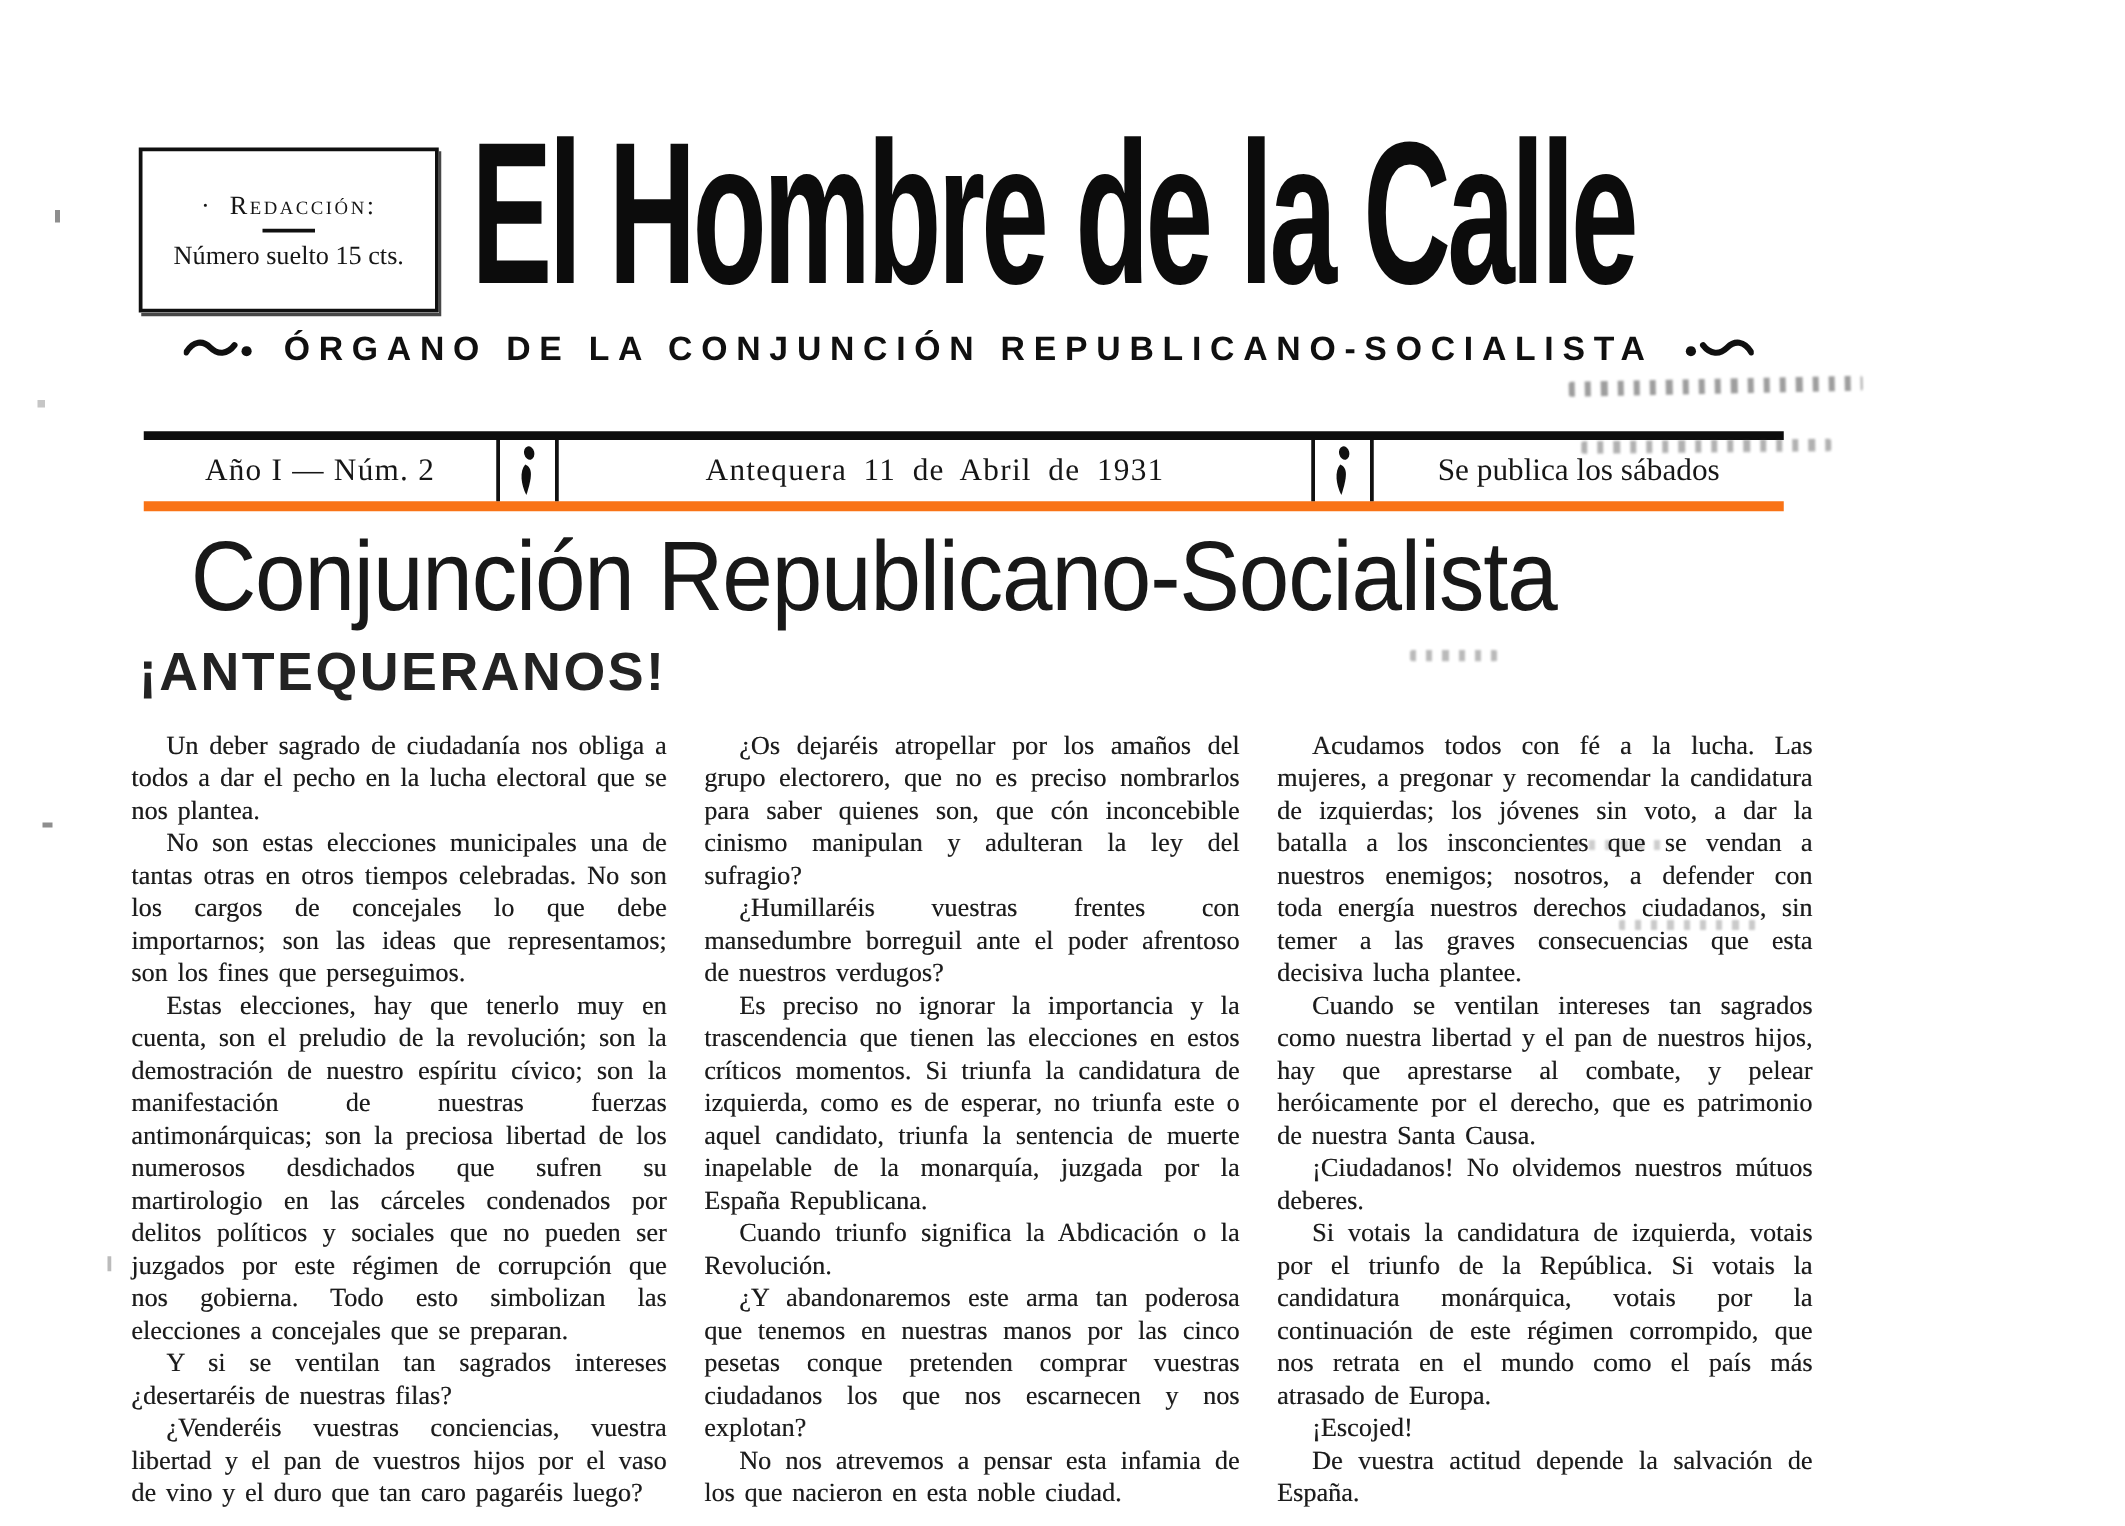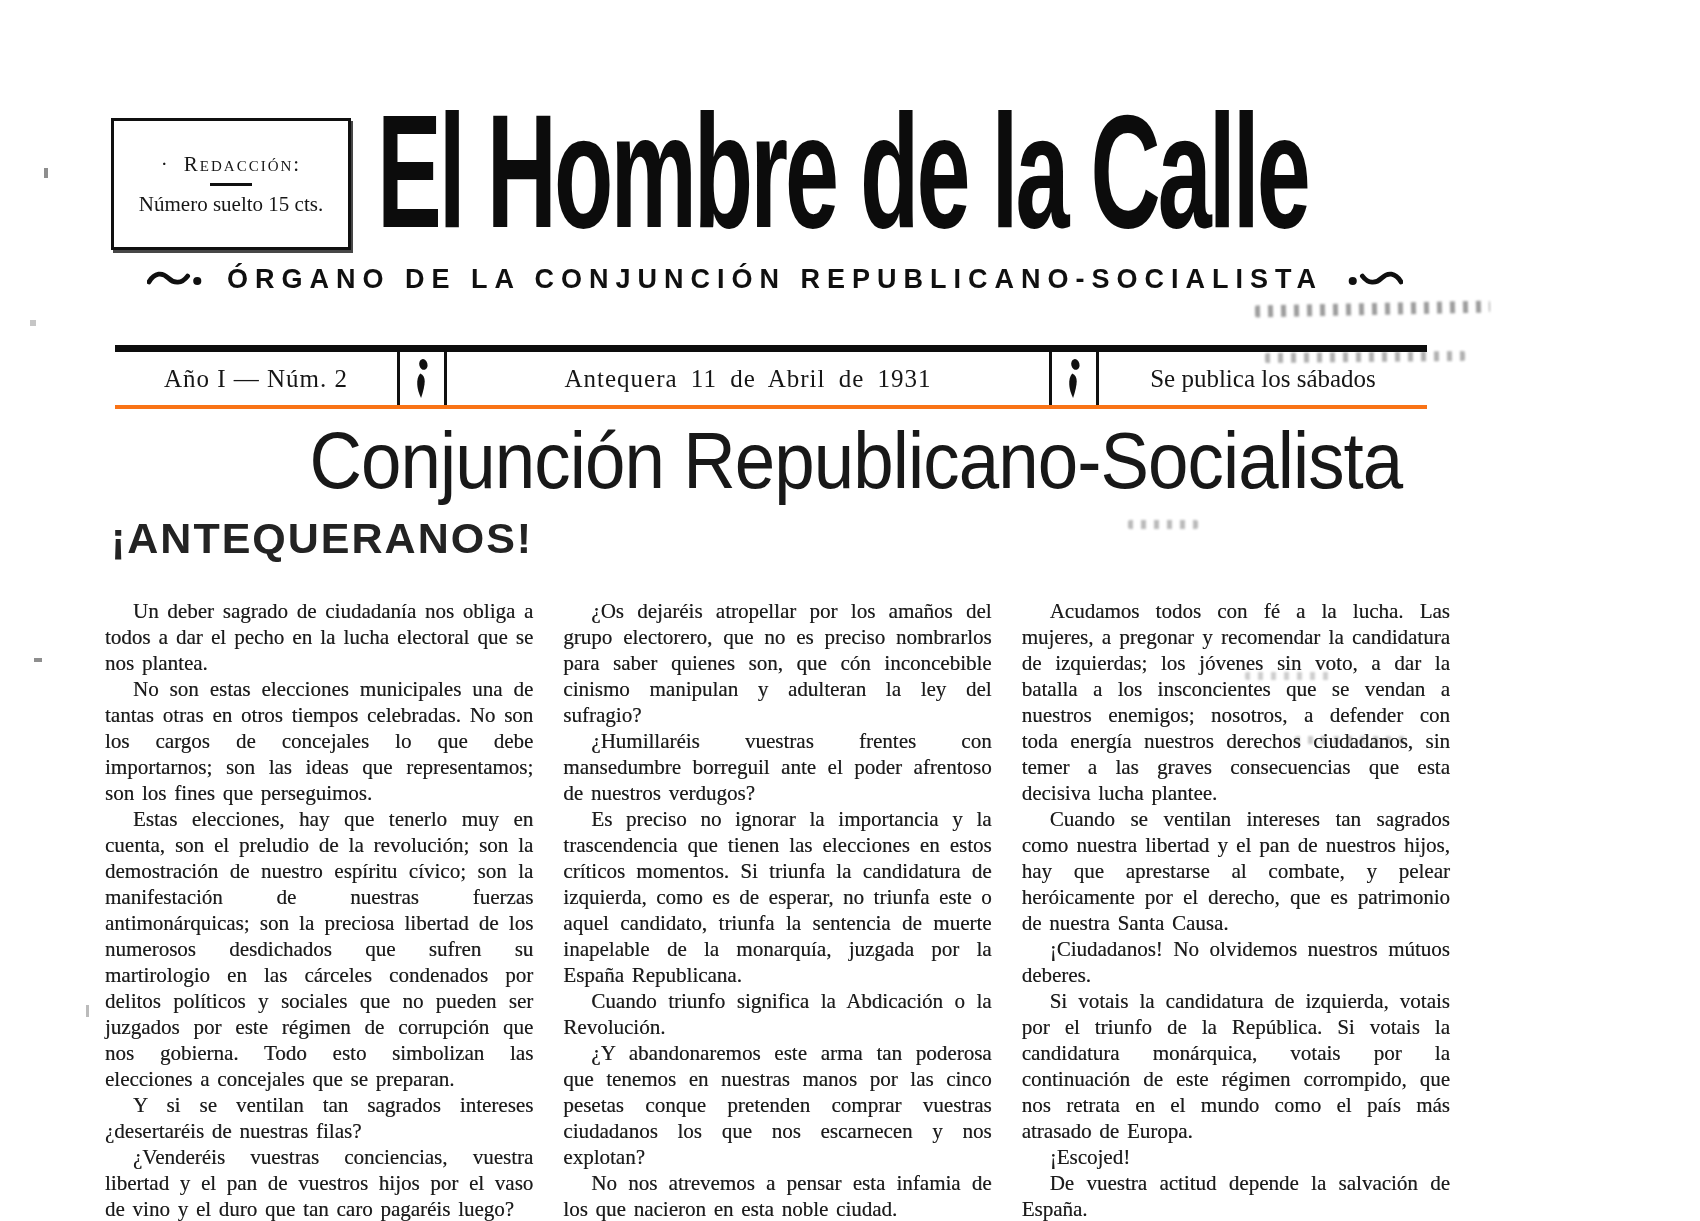--- a/index.html
+++ b/index.html
@@ -54,50 +54,50 @@
     font-weight: 700; font-size: 27px; letter-spacing: 7px;
     color: #101010; white-space: nowrap;
   }
   .squiggle { flex: none; }
   .squiggle.flip { transform: scaleX(-1); }
 
   
   .datebar {
     position: absolute; left: 10px; top: 345px; width: 1312px; height: 64px;
     border-top: 7px solid #0d0d0d;
-    border-bottom: 4px solid #f97316;
+    border-bottom: 8px solid #f97316;
     display: flex; align-items: stretch;
     font-size: 25px;
   }
   .db-issue  { width: 282px; display:flex; align-items:center; justify-content:center; letter-spacing: 1px; }
   .db-cell   { width: 50px; border-left: 3px solid #101010; border-right: 3px solid #101010;
                display:flex; align-items:center; justify-content:center; }
   .db-date   { flex: 1; display:flex; align-items:center; justify-content:center; letter-spacing: 1px; word-spacing: 6px; }
   .db-sched  { width: 328px; display:flex; align-items:center; justify-content:center; }
 
   
   .headline {
     position: absolute; left: 0; top: 420px; width: 1345px;
-    margin: 0; text-align: right; font-weight: 400;
+    margin: 0; text-align: left; font-weight: 400;
   }
   .headline span {
     display: inline-block;
     font-family: "Liberation Sans", sans-serif;
     font-size: 79px; line-height: 82px; letter-spacing: -1px;
     transform: scaleX(.92); transform-origin: center;
     color: #181818;
   }
   .subhead {
     position: absolute; left: 6px; top: 514px; margin: 0;
     font-family: "Liberation Sans", sans-serif;
     font-weight: 700; font-size: 43px; letter-spacing: 2px;
     color: #232323;
   }
   .columns {
-    position: absolute; left: 0; top: 598px; width: 1345px;
+    position: absolute; left: 0; top: 583px; width: 1345px;
     display: flex; gap: 30px;
   }
   .col { flex: 1 1 0; }
   .col p {
     margin: 0;
     font-size: 21px; line-height: 26px;
     text-align: justify; text-indent: 28px;
     word-spacing: 2.5px;
     color: #1b1b1b;
     text-shadow: 0.3px 0 0 rgba(20,20,20,.55);

